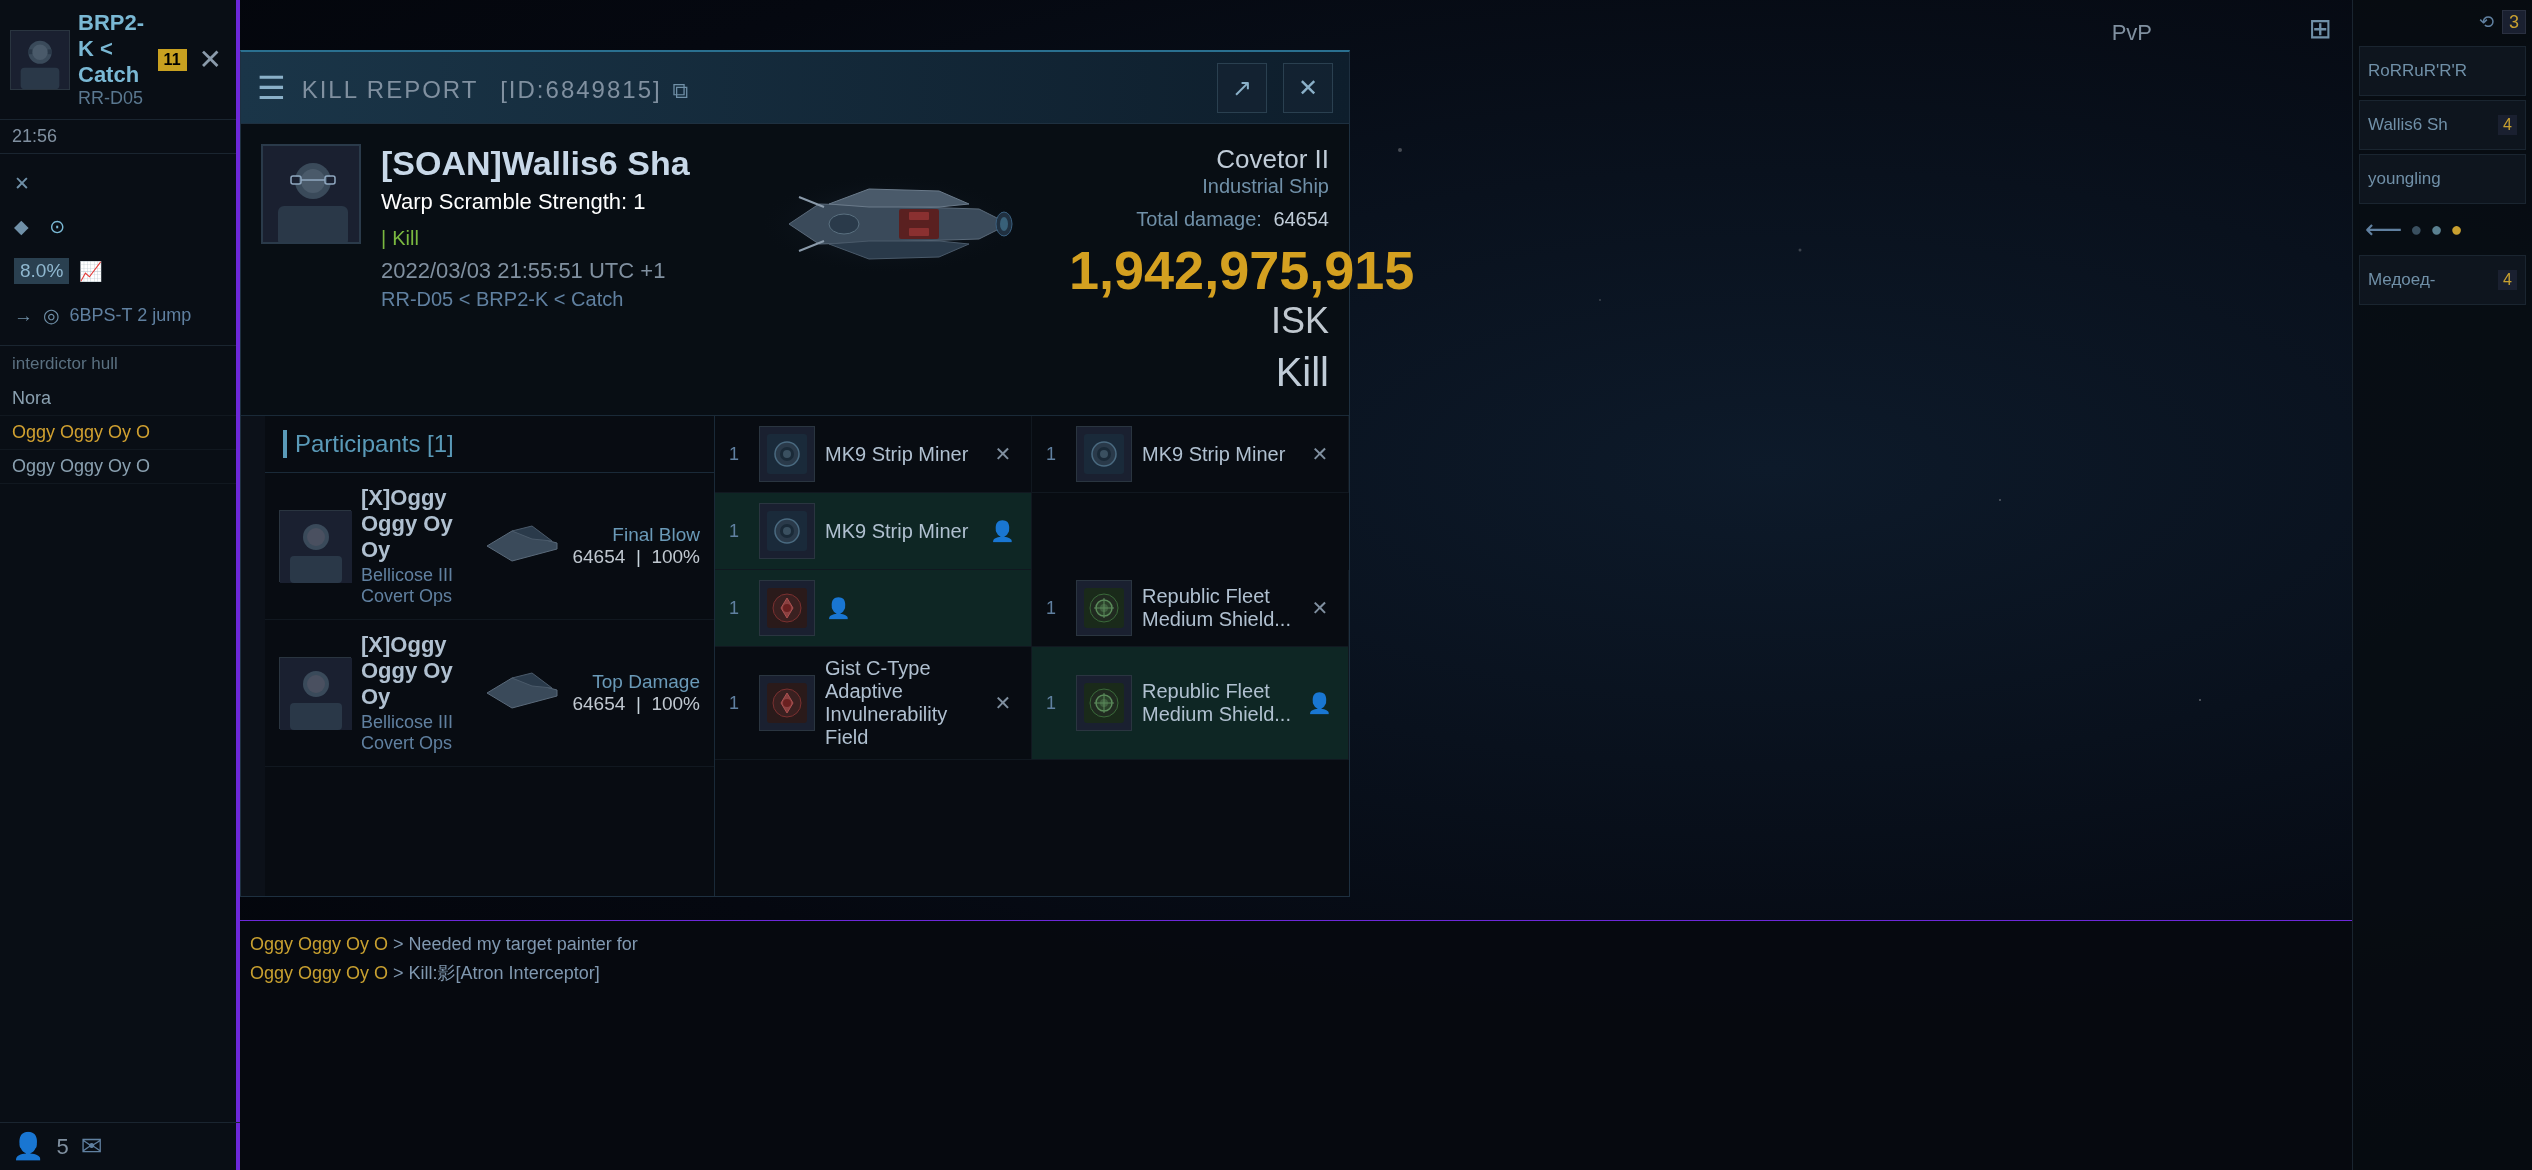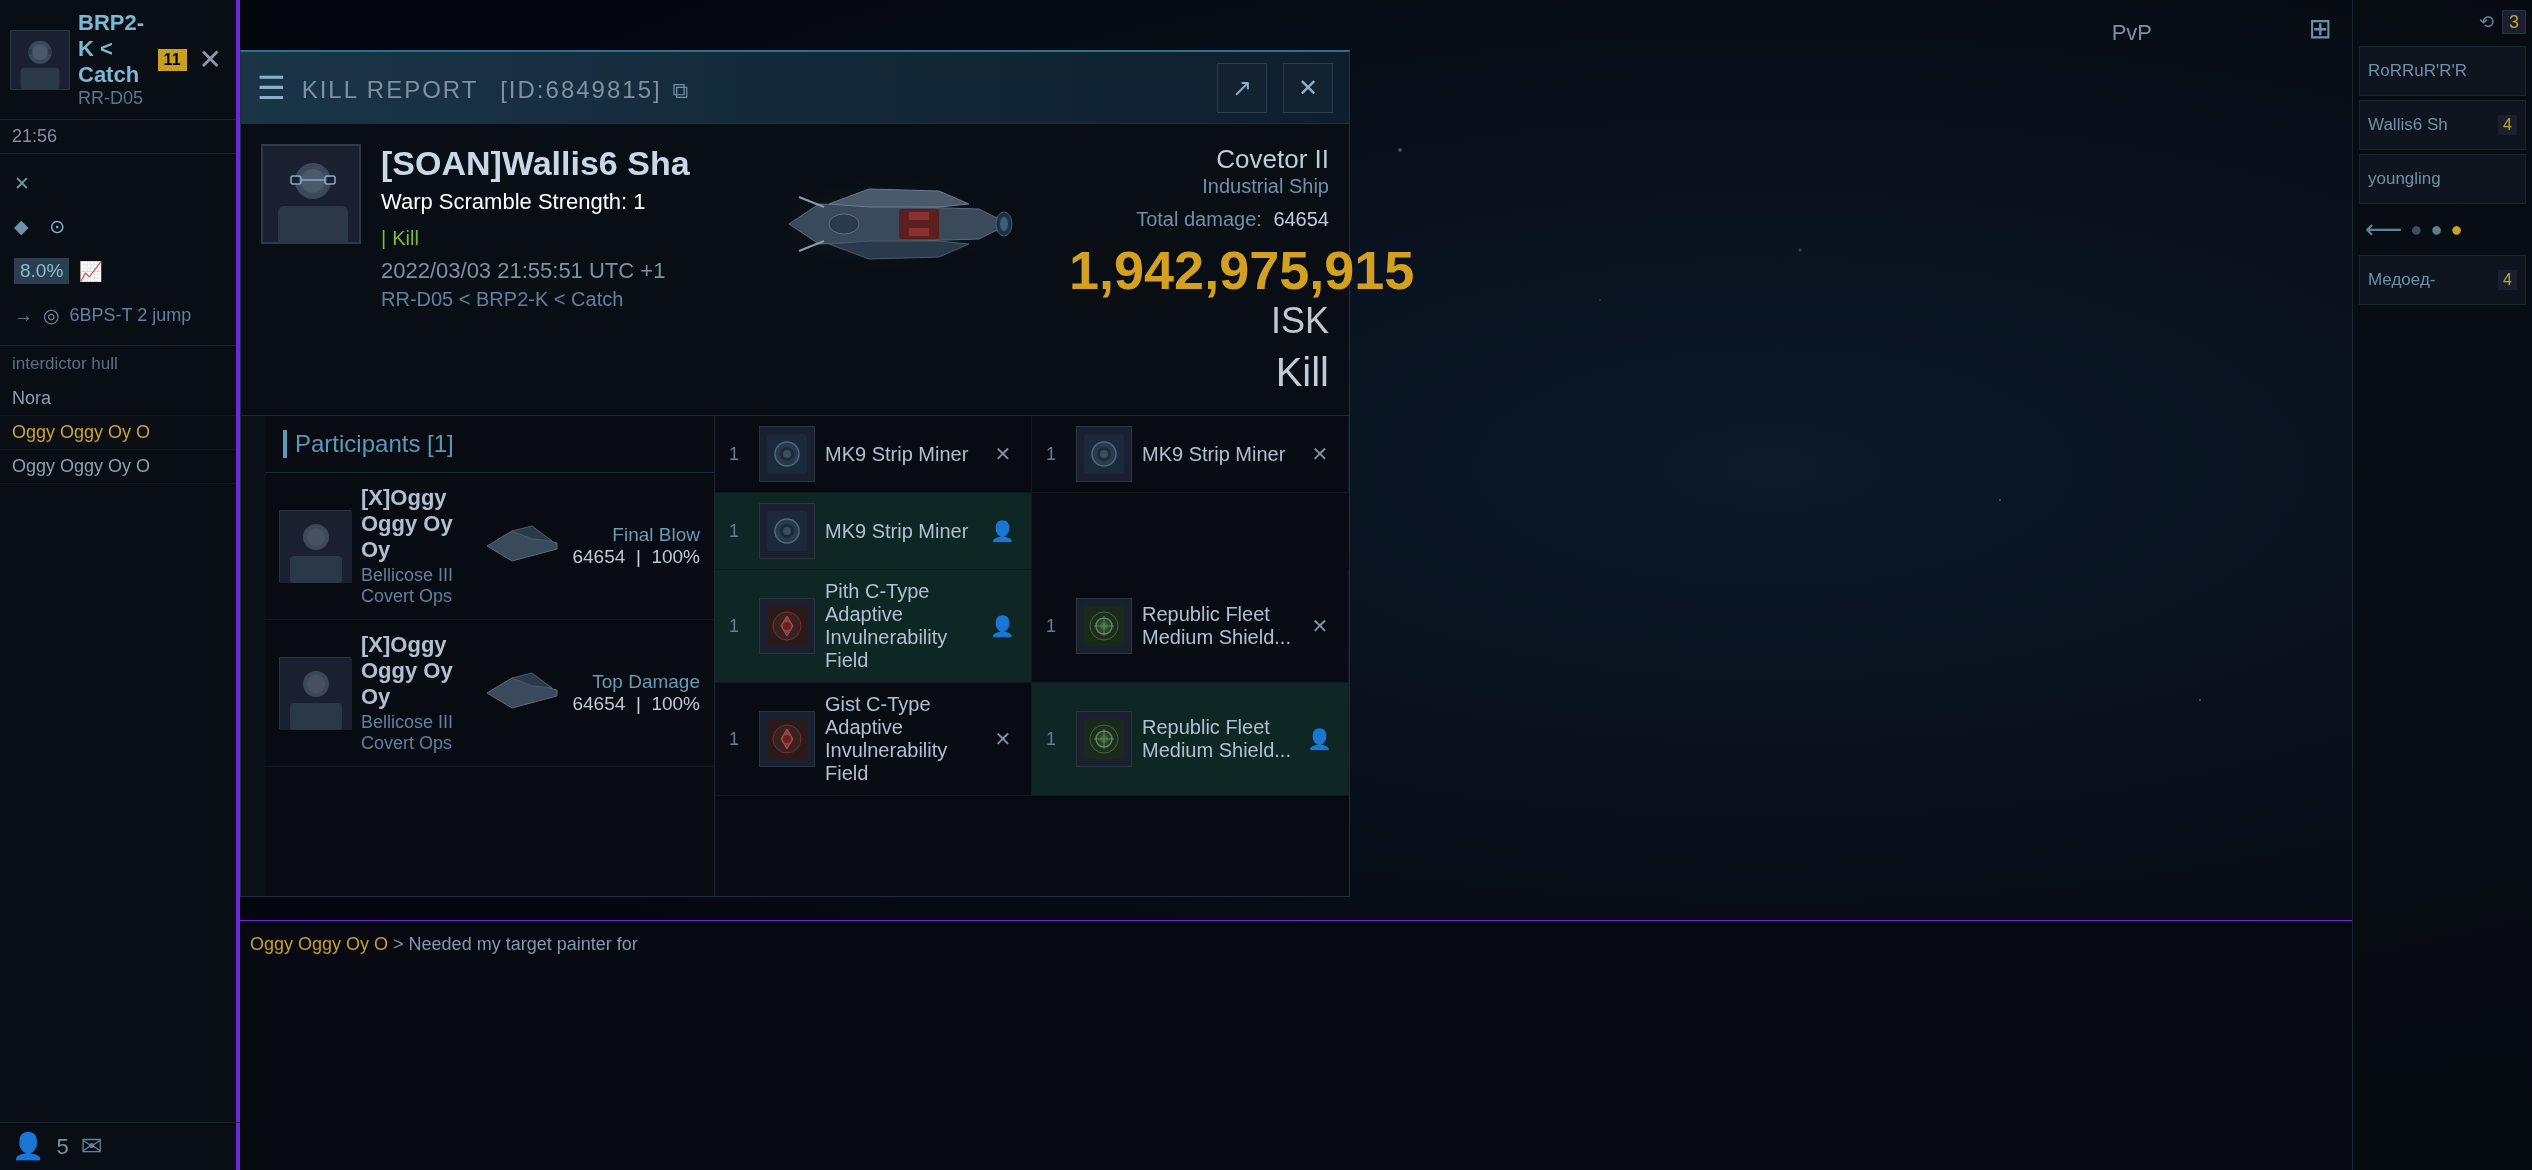--- a/index.html
+++ b/index.html
@@ -818,21 +818,20 @@
         <div class="slot-item highlighted">
           <span class="slot-qty">1</span>
           <div class="slot-item-icon">
             <svg width="40" height="40" viewBox="0 0 40 40">
               <rect width="40" height="40" fill="#2a1a1a" rx="3"></rect>
               <circle cx="20" cy="20" r="14" fill="#3a2020" stroke="#7a3030" stroke-width="1"></circle>
               <path d="M14,20 L20,10 L26,20 L20,30 Z" fill="#8a4040" stroke="#aa5050" stroke-width="1"></path>
               <circle cx="20" cy="20" r="4" fill="#6a2020"></circle>
             </svg>
           </div>
-          <span class="slot-item-name">Pith C-Type Adaptive Invulnerability Field</span>
           <div class="slot-item-action action-person">👤</div>
         </div>
 
         <div class="slot-item">
           <span class="slot-qty">1</span>
           <div class="slot-item-icon">
             <svg width="40" height="40" viewBox="0 0 40 40">
               <rect width="40" height="40" fill="#1a2a1a" rx="3"></rect>
               <circle cx="20" cy="20" r="14" fill="#202a20" stroke="#3a6a3a" stroke-width="1"></circle>
               <circle cx="20" cy="20" r="8" fill="#2a402a" stroke="#5a8a5a" stroke-width="1.5"></circle>
@@ -906,13 +905,17 @@
     <span>Медоед-</span>
     <span style="color:#c8a030;margin-left:auto;background:#1a2030;padding:1px 5px;font-size:16px;">4</span>
   </div>
 </div>
 
 <div class="chat-area">
   <div class="chat-line">
     <span class="name">Oggy Oggy Oy O</span>
     <span class="msg">&gt; Needed my target painter for</span>
   </div>
+  <div class="chat-line">
+    <span class="name">Oggy Oggy Oy O</span>
+    <span class="msg">&gt; Kill:影[Atron Interceptor]</span>
+  </div>
 </div>
 
 </body></html>

